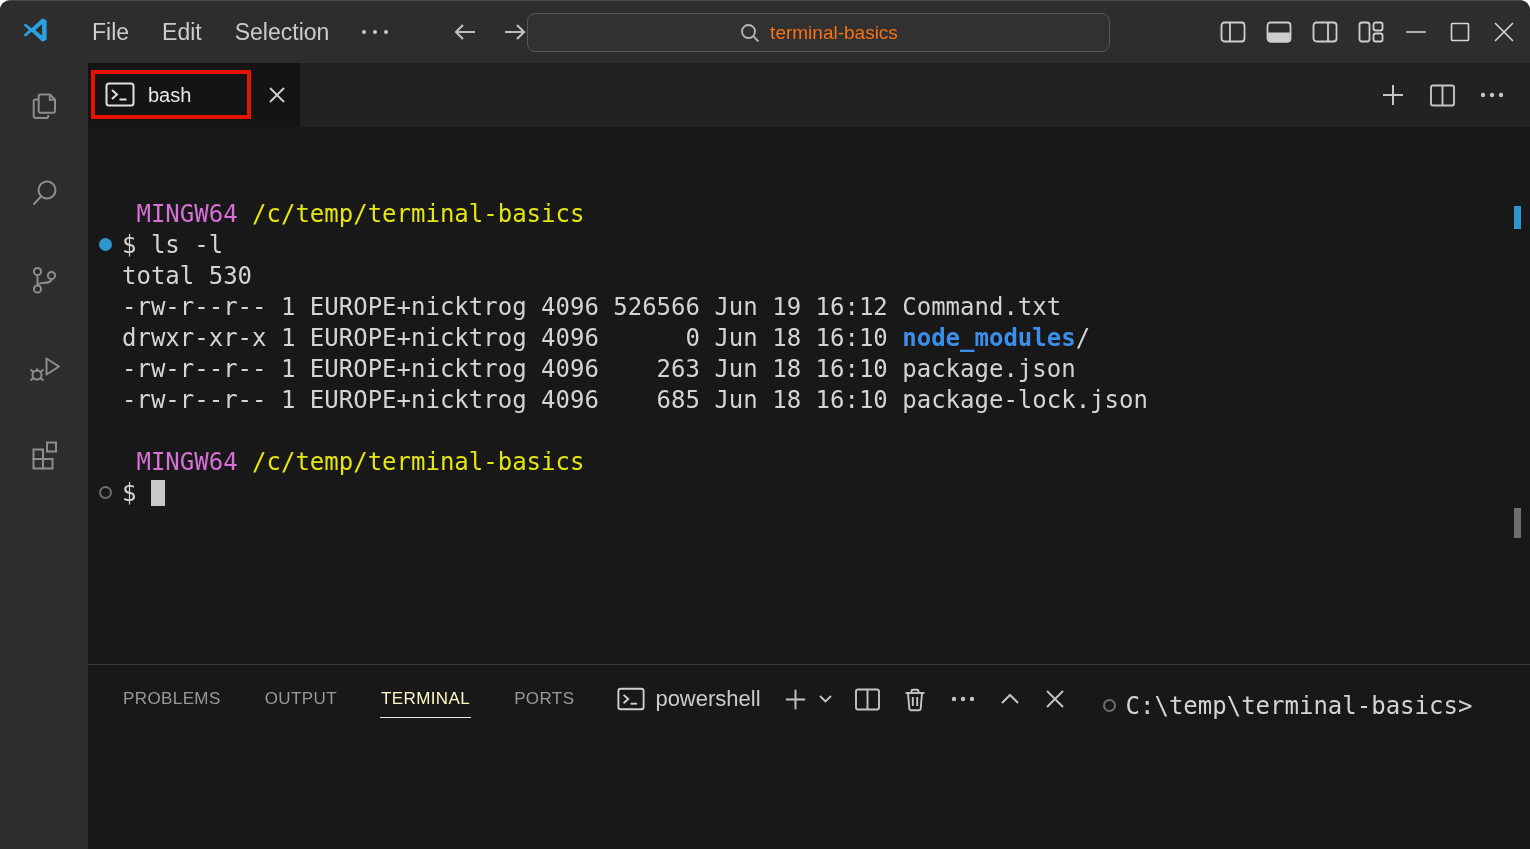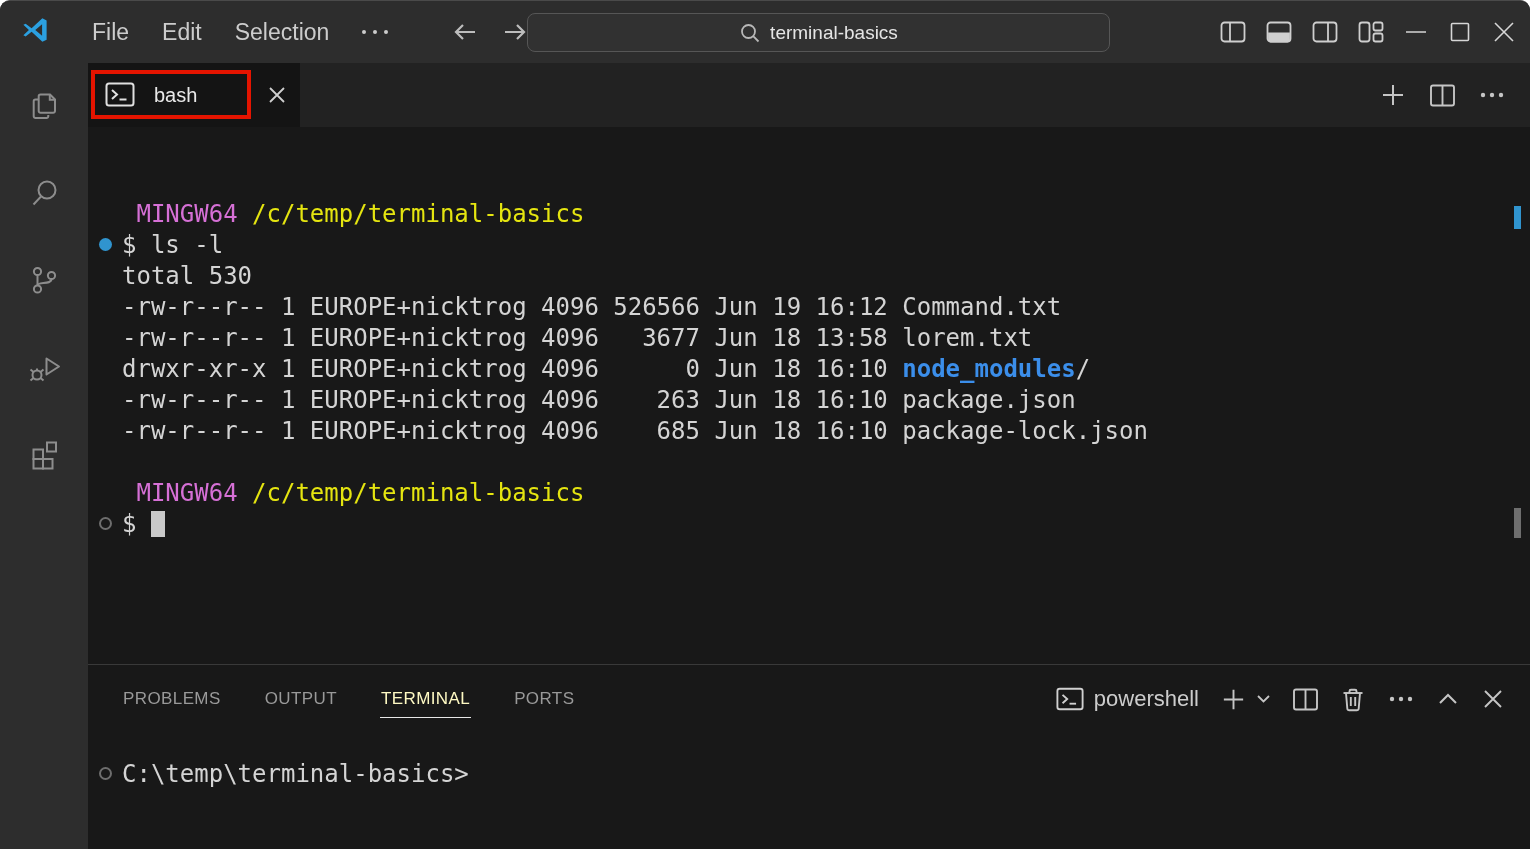--- a/index.html
+++ b/index.html
@@ -7,49 +7,49 @@
   .window{position:relative;width:1530px;height:849px;background:#181818;border-radius:10px 10px 0 0;overflow:hidden;box-sizing:border-box;border-top:1px solid #4a4a4a;}
 
   
   .titlebar{position:relative;height:62px;background:#2d2d2d;display:flex;align-items:center;color:#cccccc;}
   .logo{margin-left:18px;display:flex;align-items:center;}
   .menus{display:flex;align-items:center;margin-left:40px;font-size:23px;}
   .menu-item{margin-right:33px;cursor:default;}
   .more-dots{display:flex;gap:7px;margin-right:20px;align-items:center;}
   .more-dots i{width:4px;height:4px;border-radius:50%;background:#cccccc;}
   .nav-arrows{display:flex;align-items:center;gap:20px;margin-left:42px;}
-  .searchbox{position:absolute;left:527px;top:12px;width:583px;height:39px;box-sizing:border-box;background:#313131;border:1px solid #565656;border-radius:8px;display:flex;align-items:center;justify-content:center;gap:9px;color:#e5e5e5;font-size:19px;}
+  .searchbox{position:absolute;left:527px;top:12px;width:583px;height:39px;box-sizing:border-box;background:#313131;border:1px solid #565656;border-radius:8px;display:flex;align-items:center;justify-content:center;gap:9px;color:#f97316;font-size:19px;}
   .win-controls{position:absolute;right:14px;top:0;height:62px;display:flex;align-items:center;gap:20px;}
 
   
   .main{display:flex;height:787px;}
   .activitybar{width:88px;background:#2d2d2d;display:flex;flex-direction:column;align-items:center;padding-top:25px;gap:51px;box-sizing:border-box;flex:none;}
   .editor-area{flex:1;display:flex;flex-direction:column;background:#181818;min-width:0;}
 
   
   .tabbar{height:64px;background:#222222;display:flex;align-items:stretch;flex:none;}
   .tab{width:212px;background:#141414;display:flex;align-items:center;padding-left:17px;box-sizing:border-box;position:relative;flex:none;}
   .annotation-box{position:absolute;left:3px;top:7px;width:160px;height:49px;box-sizing:border-box;border:4px solid var(--annotation,#e51400);pointer-events:none;}
-  .tab-label{margin-left:19px;font-size:20px;color:#e8e8e8;}
+  .tab-label{margin-left:13px;font-size:20px;color:#e8e8e8;}
   .tab-close{margin-left:auto;margin-right:12px;display:flex;align-items:center;}
   .tab-actions{margin-left:auto;display:flex;align-items:center;gap:22px;padding-right:24px;}
 
   
   .terminal-editor{flex:1;position:relative;overflow:hidden;padding:72px 0 0 34px;font-family:"DejaVu Sans Mono",monospace;font-size:24px;line-height:31px;color:#d4d4d4;}
   .t-line{position:relative;white-space:pre;height:31px;}
   .t-deco{position:absolute;left:-23px;top:8px;width:13px;height:13px;border-radius:50%;box-sizing:border-box;}
   .t-deco.filled{background:var(--deco-filled,#3094cf);}
   .t-deco.outline{border:2px solid var(--deco-outline,#6e6e6e);}
   .cursor{display:inline-block;width:14px;height:26px;background:#c9c9c9;vertical-align:-5px;}
   .ruler-mark{position:absolute;right:9px;width:7px;}
   .ruler-mark.blue{top:79px;height:23px;background:var(--deco-filled,#3094cf);}
   .ruler-mark.gray{top:381px;height:30px;background:#6e6e6e;}
 
   
-  .panel{height:186px;box-sizing:border-box;border-top:1px solid #393939;background:#181818;display:flex;flex-direction:column;flex:none;}
+  .panel{height:186px;box-sizing:border-box;border-top:1px solid #393939;background:#181818;display:flex;flex-direction:row;flex:none;}
   .panel-header{height:68px;display:flex;align-items:center;padding:0 25px 0 34px;flex:none;}
   .panel-tabs{display:flex;align-items:center;}
   .panel-tab{margin-right:42px;font-size:17px;letter-spacing:0.4px;color:#999999;padding:8px 1px;border-bottom:1.5px solid transparent;cursor:default;}
   .panel-tab.active{color:#fef9c3;border-bottom-color:#e7e7e7;}
   .panel-actions{margin-left:auto;display:flex;align-items:center;gap:21px;color:#cccccc;}
   .shell-picker{display:flex;align-items:center;gap:10px;font-size:22px;color:#cccccc;}
   .plus-group{display:flex;align-items:center;gap:9px;}
   .panel-terminal{position:relative;flex:1;padding:26px 12px 0 34px;font-family:"DejaVu Sans Mono",monospace;font-size:24px;line-height:31px;color:#d4d4d4;}
 
   svg{display:block;}
@@ -223,21 +223,20 @@
           </span>
         </div>
       </div>
 
       <div class="terminal-editor">
         <div id="terminal-lines">
             <div class="t-line"><span style="color: rgb(214, 112, 214);"> MINGW64</span><span style="color: rgb(229, 229, 16);"> /c/temp/terminal-basics</span></div>
             <div class="t-line"><span class="t-deco filled"></span><span style="color: rgb(212, 212, 212);">$ ls -l</span></div>
             <div class="t-line"><span style="color: rgb(212, 212, 212);">total 530</span></div>
             <div class="t-line"><span style="color: rgb(212, 212, 212);">-rw-r--r-- 1 EUROPE+nicktrog 4096 526566 Jun 19 16:12 Command.txt</span></div>
-            <div class="t-line"><span style="color: rgb(212, 212, 212);">-rw-r--r-- 1 EUROPE+nicktrog 4096   3677 Jun 18 13:58 lorem.txt</span></div>
             <div class="t-line"><span style="color: rgb(212, 212, 212);">drwxr-xr-x 1 EUROPE+nicktrog 4096      0 Jun 18 16:10 </span><span style="color: rgb(59, 142, 234); font-weight: bold;">node_modules</span><span style="color: rgb(212, 212, 212);">/</span></div>
             <div class="t-line"><span style="color: rgb(212, 212, 212);">-rw-r--r-- 1 EUROPE+nicktrog 4096    263 Jun 18 16:10 package.json</span></div>
             <div class="t-line"><span style="color: rgb(212, 212, 212);">-rw-r--r-- 1 EUROPE+nicktrog 4096    685 Jun 18 16:10 package-lock.json</span></div>
             <div class="t-line"></div>
             <div class="t-line"><span style="color: rgb(214, 112, 214);"> MINGW64</span><span style="color: rgb(229, 229, 16);"> /c/temp/terminal-basics</span></div>
             <div class="t-line"><span class="t-deco outline"></span><span style="color: rgb(212, 212, 212);">$ </span><span class="cursor"></span></div>
           </div>
         <div class="ruler-mark blue"></div>
         <div class="ruler-mark gray"></div>
       </div>

